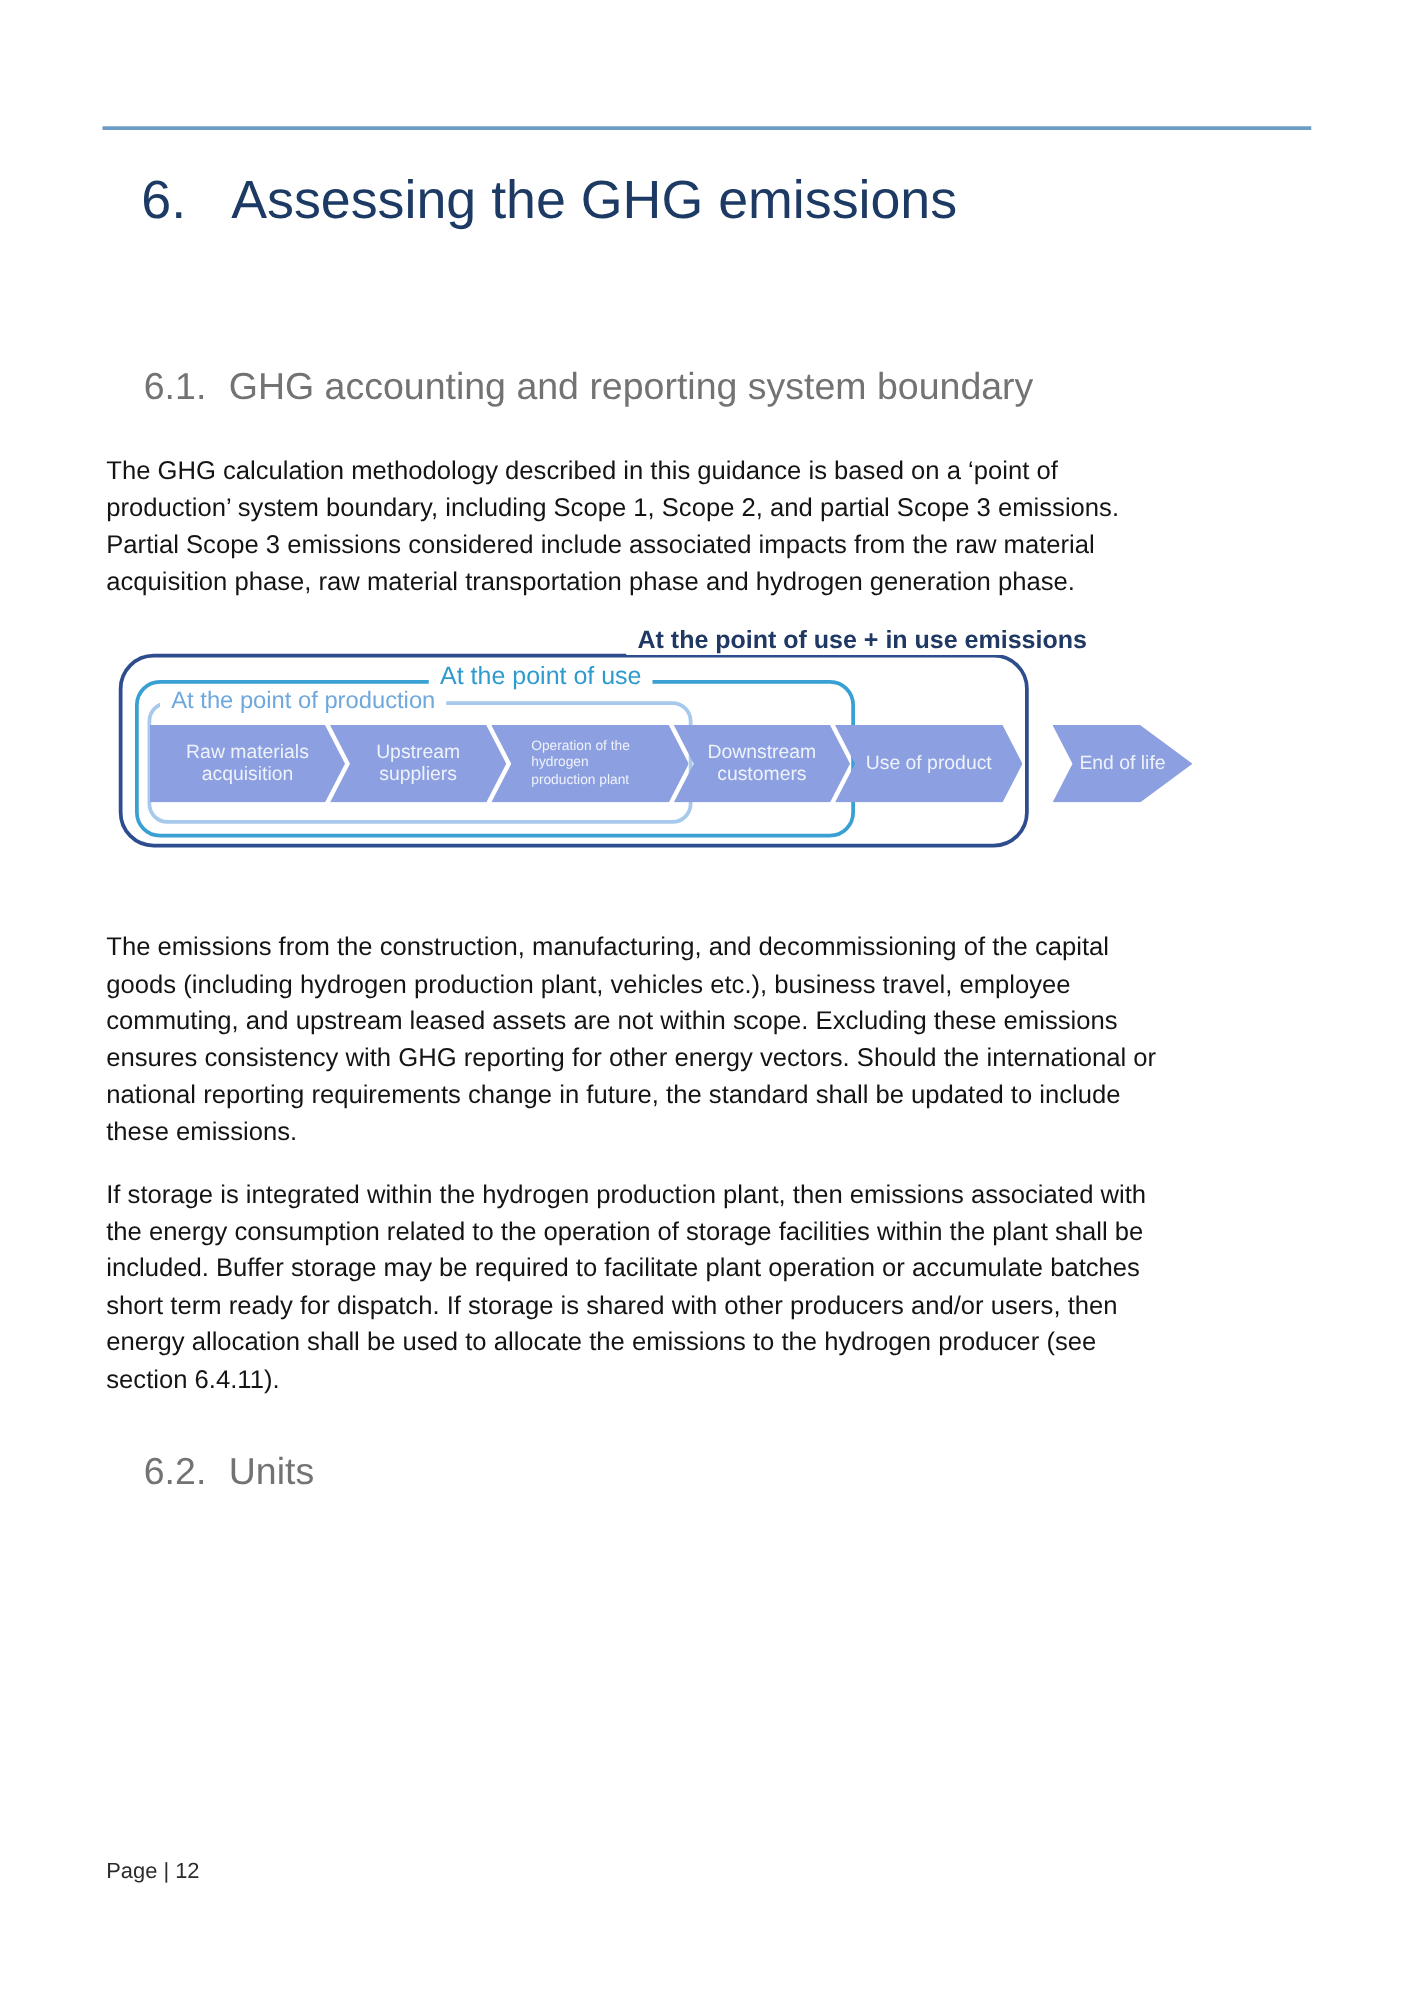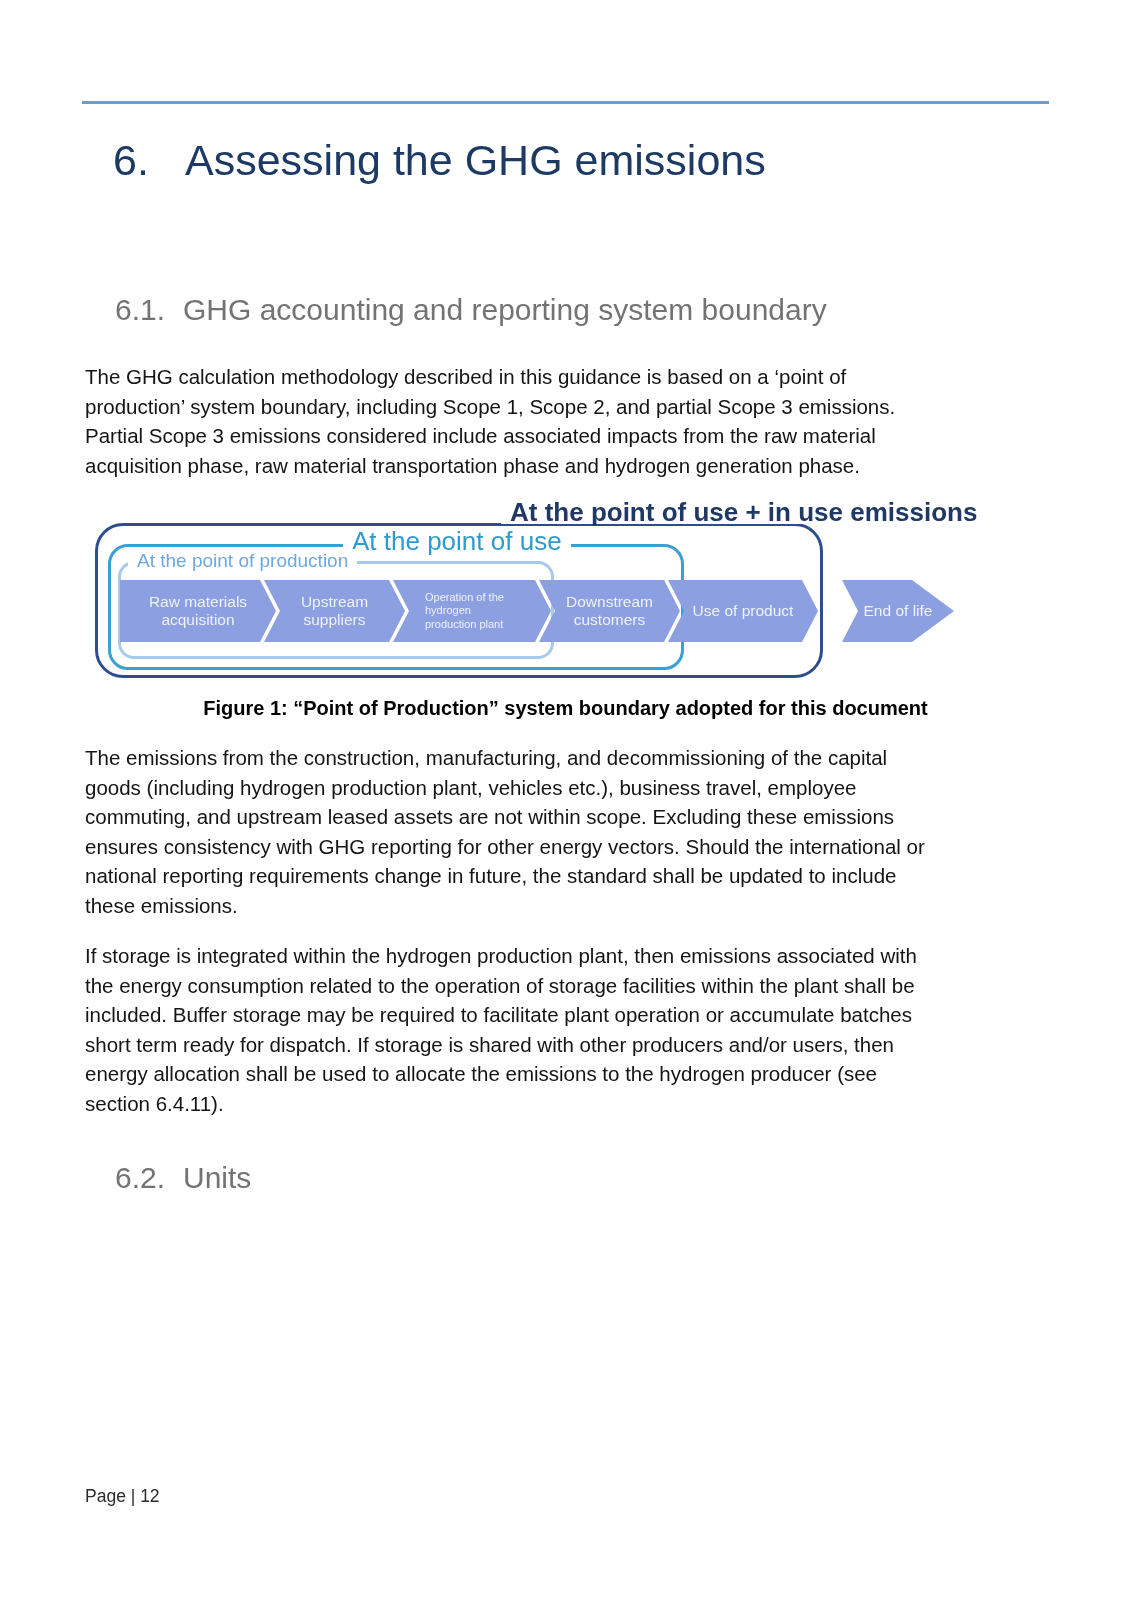--- a/index.html
+++ b/index.html
@@ -74,21 +74,21 @@
   .bbox{ position:absolute; z-index:1; }
   .box-navy { left:10px; top:25px; width:722px; height:149px; border:3px solid #2e4d8f; border-radius:28px; }
   .box-teal { left:23px; top:46px; width:570px; height:120px; border:3px solid #38a0d2; border-radius:20px; }
   .box-light{ left:33px; top:63px; width:430px; height:92px;  border:3px solid #a6c9ec; border-radius:16px; }
   .blabel{
     position:absolute;
     z-index:5;
     background:#ffffff;
     padding:0 9px;
     white-space:nowrap;
-    font-size:26px;
+    font-size:20px;
     line-height:23px;
   }
   .lbl-light{ left:43px;  top:51px; color:#6fa8dc; font-size:19px; }
   .lbl-teal { left:258px; top:32px; color:#2e9bce; }
   .lbl-navy { left:416px; top:3px;  color:#1f3864; font-weight:600; }
   .band{
     position:absolute;
     left:35px; top:82px;
     width:800px; height:62px;
     z-index:3;
@@ -170,21 +170,20 @@
         </div>
       <div class="seg s4 clip-mid">
           <span>Use of product</span>
         </div>
       <div class="seg s5 clip-last">
           <span>End of life</span>
         </div>
     </div>
   </div>
 
-  <p class="caption">Figure 1: “Point of Production” system boundary adopted for this document</p>
 
   <p class="body-par p-capital">The emissions from the construction, manufacturing, and decommissioning of the capital
 goods (including hydrogen production plant, vehicles etc.), business travel, employee
 commuting, and upstream leased assets are not within scope. Excluding these emissions
 ensures consistency with GHG reporting for other energy vectors. Should the international or
 national reporting requirements change in future, the standard shall be updated to include
 these emissions.</p>
 
   <p class="body-par p-storage">If storage is integrated within the hydrogen production plant, then emissions associated with
 the energy consumption related to the operation of storage facilities within the plant shall be

